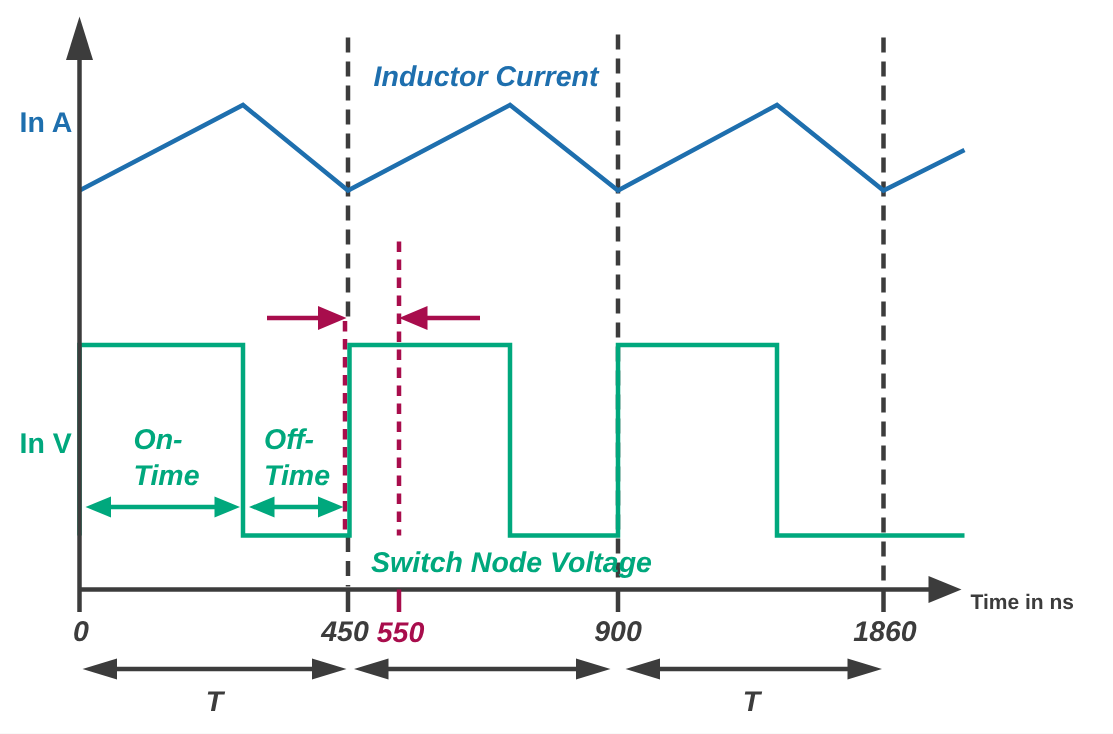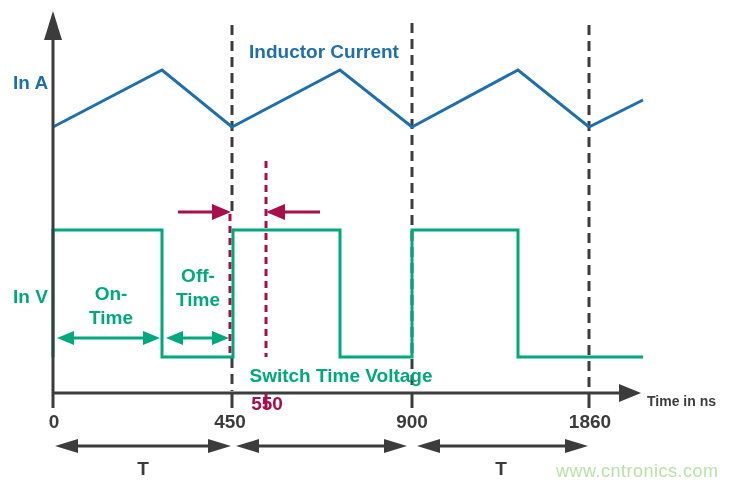--- a/index.html
+++ b/index.html
@@ -11,21 +11,21 @@
   .canvas{
     position:relative;width:742px;height:489px;background:var(--background);
     overflow:hidden;
   }
   .canvas svg{position:absolute;left:0;top:0;}
   .lbl{position:absolute;font-weight:bold;font-size:19px;line-height:24px;white-space:nowrap;}
   .lbl.blue{color:var(--blue);}
   .lbl.green{color:var(--green);}
   .lbl.crimson{color:var(--crimson);}
   .lbl.ink{color:var(--ink);}
-  .ctr{transform:translateX(-50%);text-align:center;}
+  .ctr{transform:translateX(-50%);text-align:left;font-style:italic;}
   .watermark{
     position:absolute;left:556px;top:461px;font-size:18px;font-weight:400;
     color:var(--watermark);letter-spacing:0.5px;white-space:nowrap;
   }
 </style>
 </head>
 <body>
 
 <div class="canvas">
 
@@ -83,32 +83,31 @@
   <div class="lbl blue ctr" style="left:324px;top:40px">Inductor Current</div>
 
 
   <div class="lbl green" style="left:13px;top:285px">In V</div>
 
   <div class="lbl green ctr" style="left:111px;top:282px">
     <div>On-</div>
     <div>Time</div>
   </div>
 
-  <div class="lbl green ctr" style="left:198px;top:264px">
+  <div class="lbl green ctr" style="left:198px;top:282px">
     <div>Off-</div>
     <div>Time</div>
   </div>
 
-  <div class="lbl green ctr" style="left:341px;top:364px">Switch Time Voltage</div>
+  <div class="lbl green ctr" style="left:341px;top:364px">Switch Node Voltage</div>
 
   <div class="lbl ink" style="left:647px;top:389px;font-size:14px">Time in ns</div>
 
   <div class="lbl ink ctr" style="left:54px;top:410px">0</div>
   <div class="lbl ink ctr" style="left:230px;top:410px">450</div>
-  <div class="lbl crimson ctr" style="left:267px;top:392px">550</div>
+  <div class="lbl crimson ctr" style="left:267px;top:411px">550</div>
   <div class="lbl ink ctr" style="left:412px;top:410px">900</div>
   <div class="lbl ink ctr" style="left:590px;top:410px">1860</div>
 
   <div class="lbl ink ctr" style="left:143px;top:457px">T</div>
   <div class="lbl ink ctr" style="left:501px;top:457px">T</div>
 
-  <div class="watermark">www.cntronics.com</div>
 </div>
 
 </body></html>

